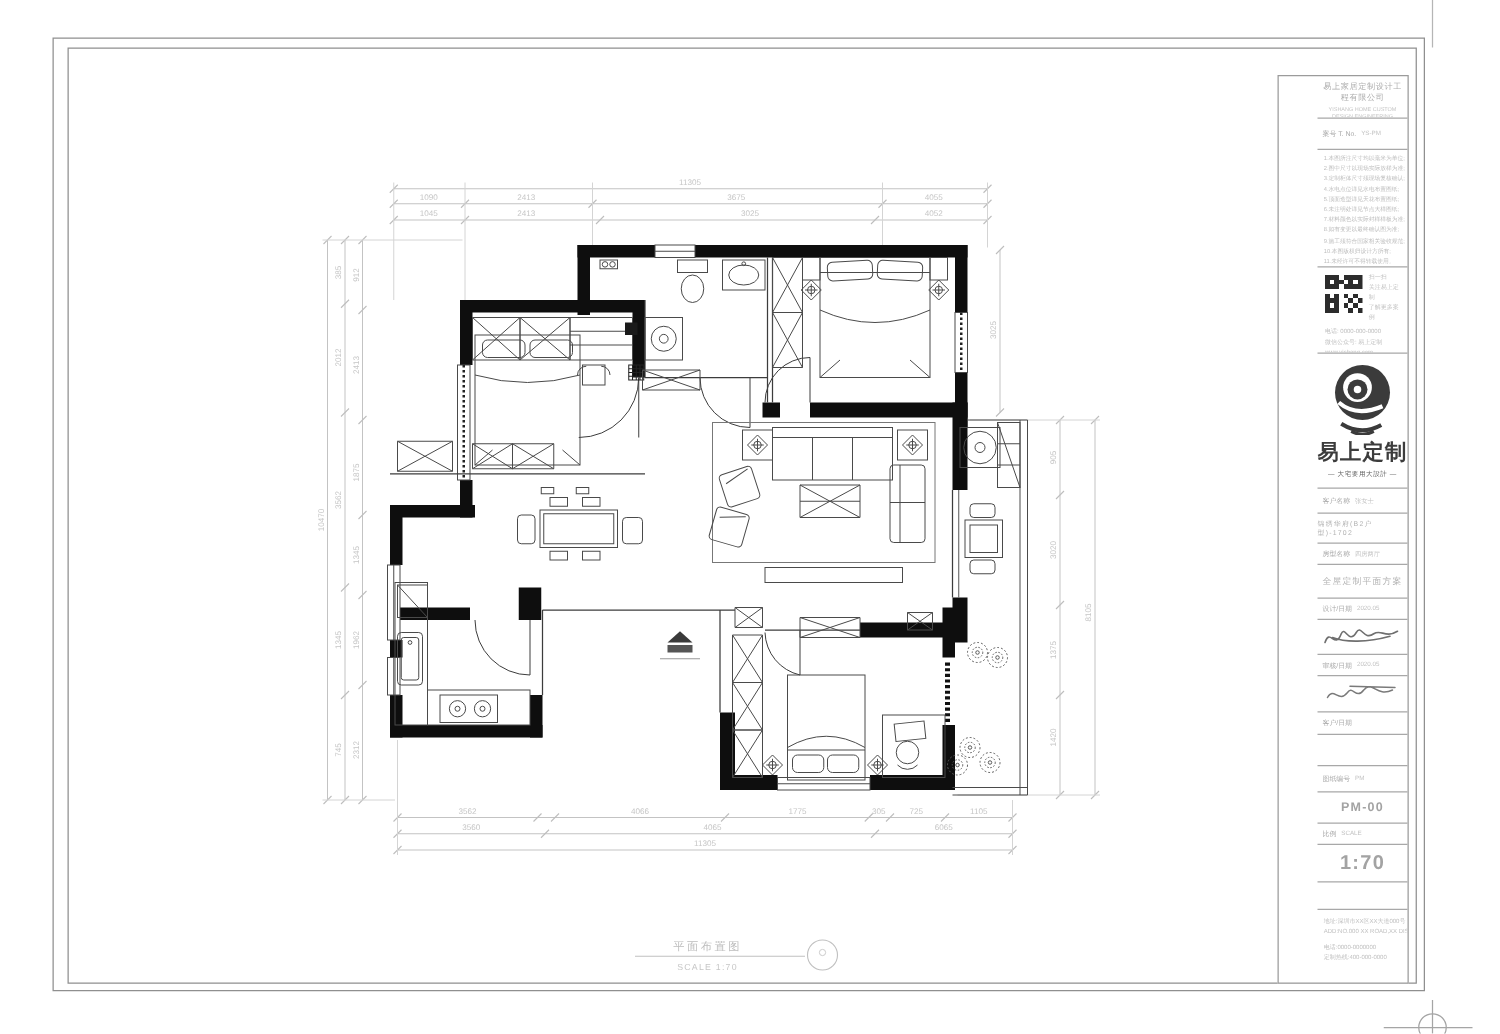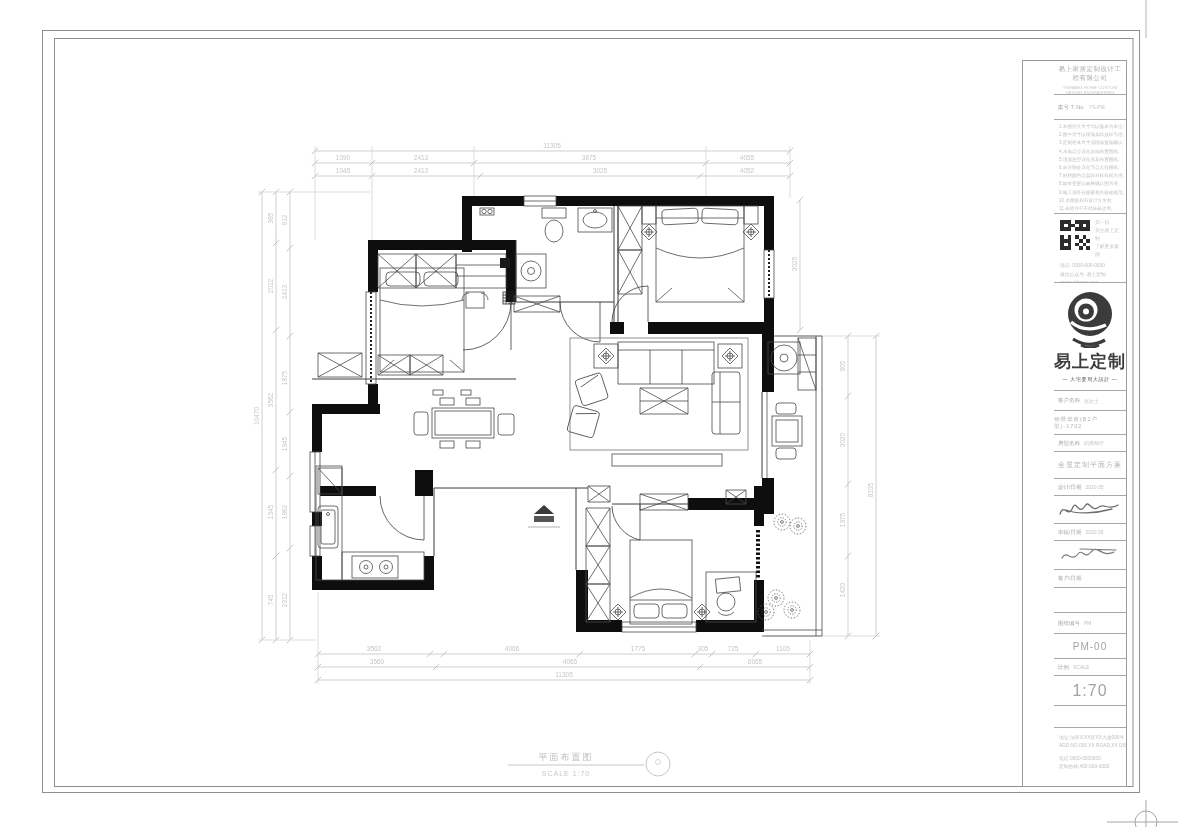--- a/index.html
+++ b/index.html
@@ -17,21 +17,21 @@
   .row-label{display:flex;align-items:center;gap:4px;padding:2px 4px;}
   .row-center{display:flex;align-items:center;justify-content:center;}
   .notes{padding:3px 5px;}
   .notes div{white-space:nowrap;font-size:4.6px;line-height:8.2px;color:#bdbdbd;}
   .company{padding:4px 4px;text-align:center;}
   .company .c1{font-size:6.5px;color:#adadad;letter-spacing:.5px;}
   .company .c2{font-size:4.4px;color:#c6c6c6;margin-top:2px;}
   .logo-wrap{display:flex;flex-direction:column;align-items:center;justify-content:center;}
   .logo-name{font-size:17px;font-weight:bold;color:#3c3c3c;letter-spacing:1px;margin-top:2px;}
   .logo-tag{font-size:5.2px;color:#5c5c5c;margin-top:3px;letter-spacing:.5px;}
-  .big-center{font-size:10px;color:#a3a3a3;letter-spacing:1px;}
+  .big-center{font-size:10px;color:#a3a3a3;letter-spacing:1px;font-weight:bold;}
   .mid-center{font-size:7px;color:#b3b3b3;letter-spacing:1px;}
   .qr-flex{display:flex;padding:5px 4px 0 6px;gap:5px;}
   .qr-txt div{font-size:4.8px;line-height:8px;color:#c3c3c3;}
   .qr-sub{padding:3px 6px;}
   .qr-sub div{font-size:4.8px;line-height:8.5px;color:#c0c0c0;}
   .footer-block{padding:6px 5px;}
   .footer-block div{font-size:4.8px;line-height:7.5px;color:#c0c0c0;white-space:nowrap;}
   .footer-block .gap{height:6px;}
   .sig-row{display:flex;align-items:center;justify-content:center;}
 </style>

